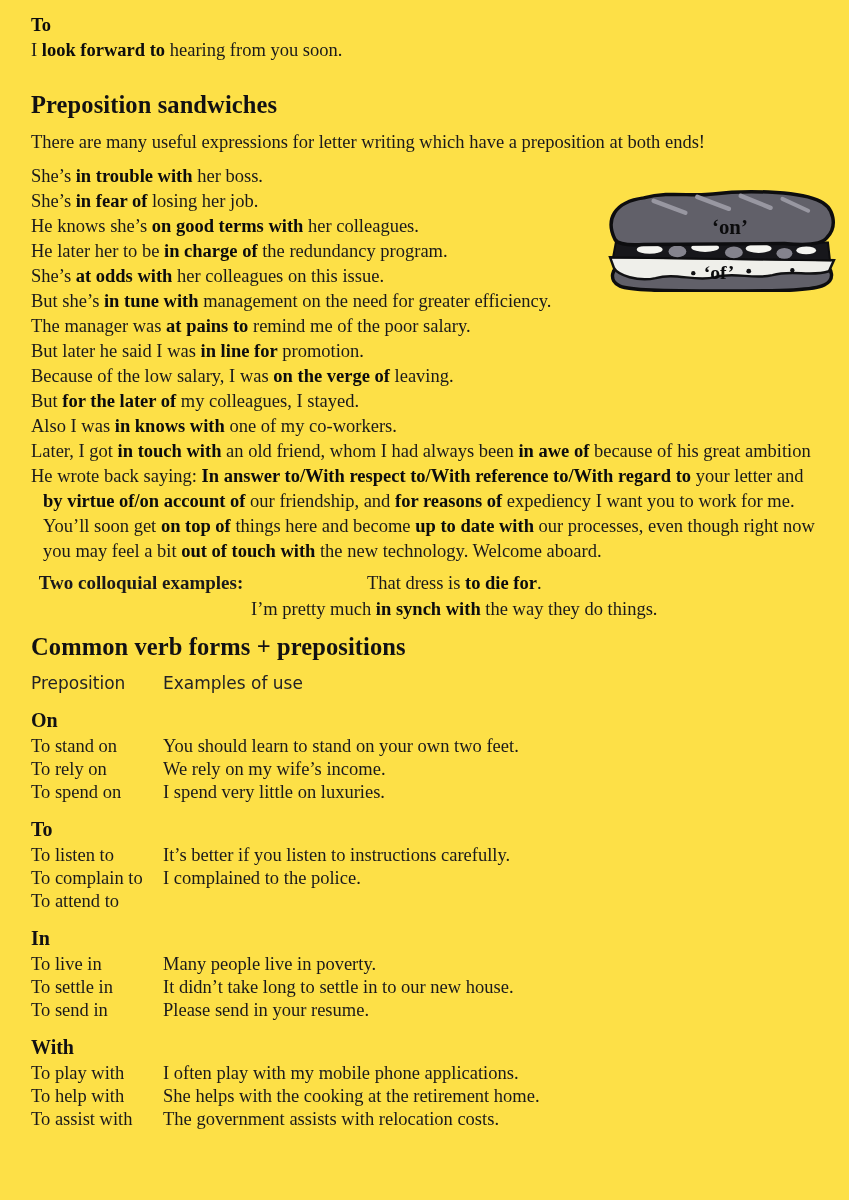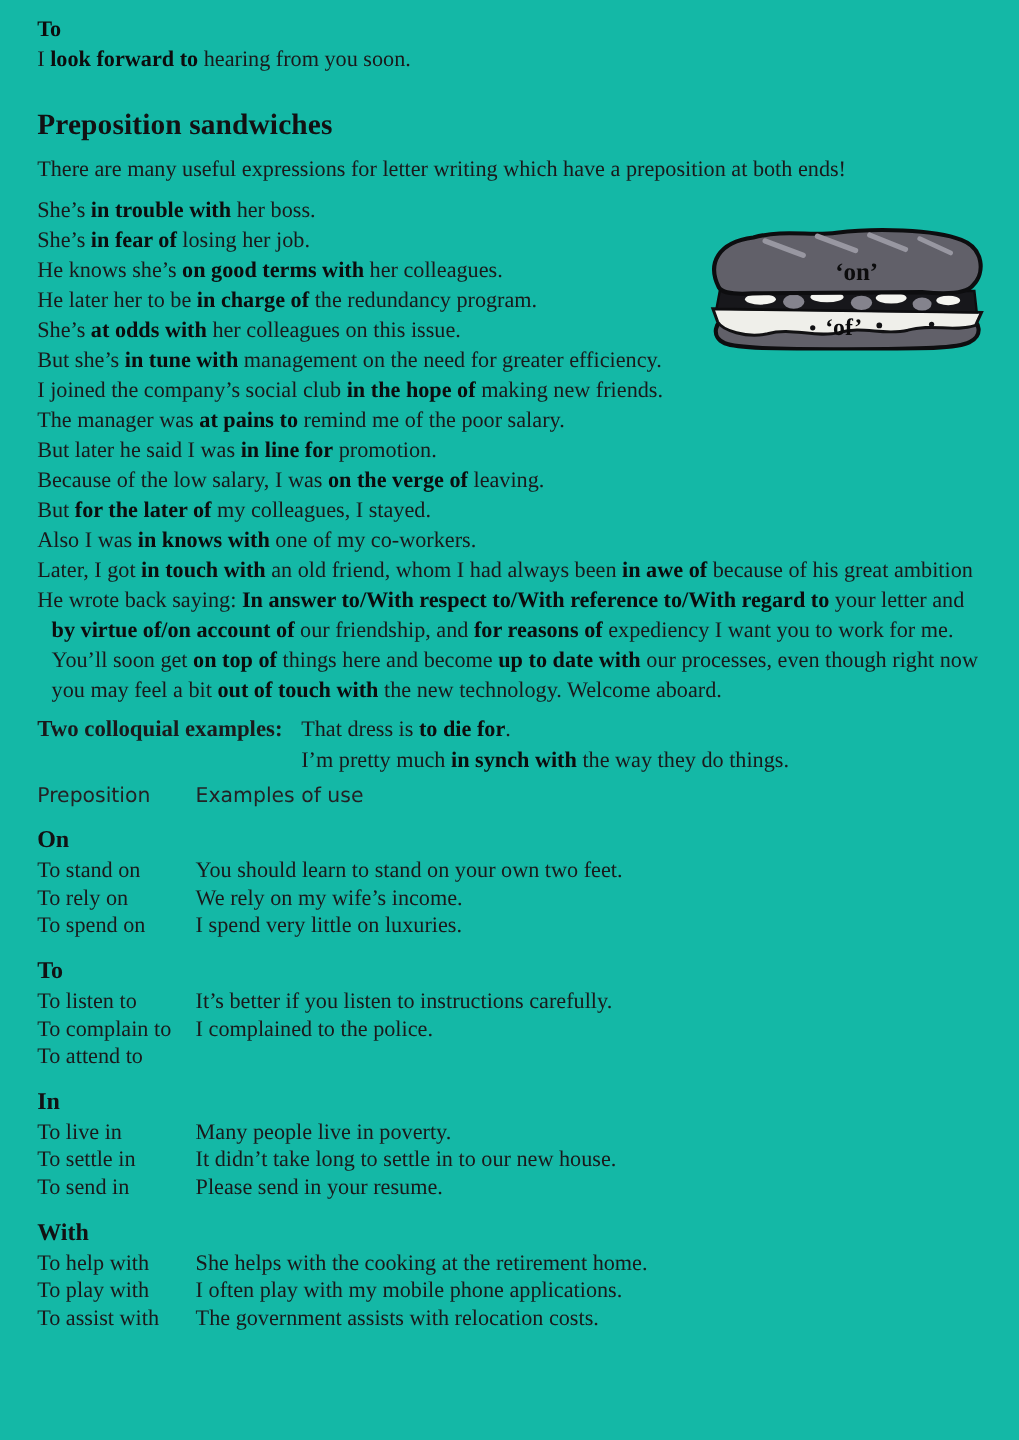--- a/index.html
+++ b/index.html
@@ -1,48 +1,48 @@
 <!DOCTYPE html>
 <html><head>
 <meta charset="utf-8">
 <style>
   * { margin:0; padding:0; box-sizing:border-box; }
   html,body { background:#fcfcfb; }
   .page {
     width:849px; height:1200px; position:relative; overflow:hidden;
-    background:#14b8a6; color:#1a191b;
+    background:#fde047; color:#1a191b;
     font-family:"Liberation Serif", serif;
   }
   .content { padding:13px 12px 0 31px; }
   .line { font-size:18.5px; line-height:25px; white-space:nowrap; }
   .line span.b { font-weight:bold; color:#0c0c0d; }
   .opening-label { font-weight:bold; }
   .heading {
     font-size:24.5px; font-weight:bold; line-height:30px; color:#121113;
     letter-spacing:.1px;
   }
   .h1 { margin:27px 0 10px 0; }
   .h2 { margin:10px 0 9px 0; }
   .intro-par { margin-bottom:9px; }
   .sentences { margin-top:6px; }
   .line.indent { padding-left:12px; }
-  .colloquial { display:flex; align-items:flex-start; margin-top:6px; }
+  .colloquial { display:flex; align-items:flex-start; margin-top:6px;text-align:center; }
   .coll-label { width:220px; font-weight:bold; font-size:19px; line-height:26px; flex:none; }
   .coll-examples .line { line-height:26px; }
   
   .table-header { display:flex; margin-top:4px; line-height:24px; }
   .sans { font-family:"DejaVu Sans", sans-serif; font-size:17px; color:#232225; }
   .col-prep { width:132px; flex:none; }
   .group { margin-top:13px; }
   .group-label { font-size:20px; font-weight:bold; line-height:24px; color:#121113; }
   .rows { margin-top:3px; }
   .trow { display:flex; }
   .trow .col-prep, .example-cell { font-size:18.5px; line-height:23px; white-space:nowrap; }
   
-  .sandwich-wrap { position:absolute; left:582px; top:188px; width:248px; height:104px; }
+  .sandwich-wrap { position:absolute; left:598px; top:188px; width:248px; height:104px; }
   .sandwich-wrap svg { width:100%; height:100%; display:block; }
   .sw-label { font-family:"Liberation Serif", serif; font-weight:bold; }
 </style>
 </head>
 <body>
 
 <div class="page">
   <div class="content">
 
     <div class="line opening-label"><span class="b">To</span></div>
@@ -52,41 +52,41 @@
 
     <div class="line intro-par">There are many useful expressions for letter writing which have a preposition at both ends!</div>
 
     <div class="sentences">
         <div class="line"><span>She’s </span><span class="b">in trouble with</span><span> her boss.</span></div>
         <div class="line"><span>She’s </span><span class="b">in fear of</span><span> losing her job.</span></div>
         <div class="line"><span>He knows she’s </span><span class="b">on good terms with</span><span> her colleagues.</span></div>
         <div class="line"><span>He later her to be </span><span class="b">in charge of</span><span> the redundancy program.</span></div>
         <div class="line"><span>She’s </span><span class="b">at odds with</span><span> her colleagues on this issue.</span></div>
         <div class="line"><span>But she’s </span><span class="b">in tune with</span><span> management on the need for greater efficiency.</span></div>
-        <div class="line"><span>I joined the company’s social club </span><span class="b">in the hope of</span><span> making new friends.</span></div>
         <div class="line"><span>The manager was </span><span class="b">at pains to</span><span> remind me of the poor salary.</span></div>
         <div class="line"><span>But later he said I was </span><span class="b">in line for</span><span> promotion.</span></div>
         <div class="line"><span>Because of the low salary, I was </span><span class="b">on the verge of</span><span> leaving.</span></div>
         <div class="line"><span>But </span><span class="b">for the later of</span><span> my colleagues, I stayed.</span></div>
         <div class="line"><span>Also I was </span><span class="b">in knows with</span><span> one of my co-workers.</span></div>
         <div class="line"><span>Later, I got </span><span class="b">in touch with</span><span> an old friend, whom I had always been </span><span class="b">in awe of</span><span> because of his great ambition</span></div>
         <div class="line"><span>He wrote back saying: </span><span class="b">In answer to/With respect to/With reference to/With regard to</span><span> your letter and</span></div>
         <div class="line indent"><span class="b">by virtue of/on account of</span><span> our friendship, and </span><span class="b">for reasons of</span><span> expediency I want you to work for me.</span></div>
         <div class="line indent"><span>You’ll soon get </span><span class="b">on top of</span><span> things here and become </span><span class="b">up to date with</span><span> our processes, even though right now</span></div>
         <div class="line indent"><span>you may feel a bit </span><span class="b">out of touch with</span><span> the new technology. Welcome aboard.</span></div>
       </div>
 
     <div class="colloquial">
       <div class="coll-label">Two colloquial examples:</div>
       <div class="coll-examples">
           <div class="line"><span>That dress is </span><span class="b">to die for</span><span>.</span></div>
           <div class="line"><span>I’m pretty much </span><span class="b">in synch with</span><span> the way they do things.</span></div>
         </div>
     </div>
 
+    <div class="heading h2">Common verb forms + prepositions</div>
 
     <div class="verb-table">
       <div class="table-header">
         <div class="col-prep sans">Preposition</div>
         <div class="sans">Examples of use</div>
       </div>
       <div>
           <div class="group">
     <div class="group-label">On</div>
     <div class="rows">
@@ -134,26 +134,26 @@
               <div class="trow">
     <div class="col-prep">To send in</div>
     <div class="example-cell"><span>Please </span><span class="b">send in</span><span> your resume.</span></div>
   </div>
             </div>
   </div>
           <div class="group">
     <div class="group-label">With</div>
     <div class="rows">
               <div class="trow">
+    <div class="col-prep">To play with</div>
+    <div class="example-cell"><span>I often </span><span class="b">play with</span><span> my mobile phone applications.</span></div>
+  </div>
+              <div class="trow">
     <div class="col-prep">To help with</div>
     <div class="example-cell"><span>She </span><span class="b">helps with</span><span> the cooking at the retirement home.</span></div>
-  </div>
-              <div class="trow">
-    <div class="col-prep">To play with</div>
-    <div class="example-cell"><span>I often </span><span class="b">play with</span><span> my mobile phone applications.</span></div>
   </div>
               <div class="trow">
     <div class="col-prep">To assist with</div>
     <div class="example-cell"><span>The government </span><span class="b">assists with</span><span> relocation costs.</span></div>
   </div>
             </div>
   </div>
         </div>
     </div>
 

